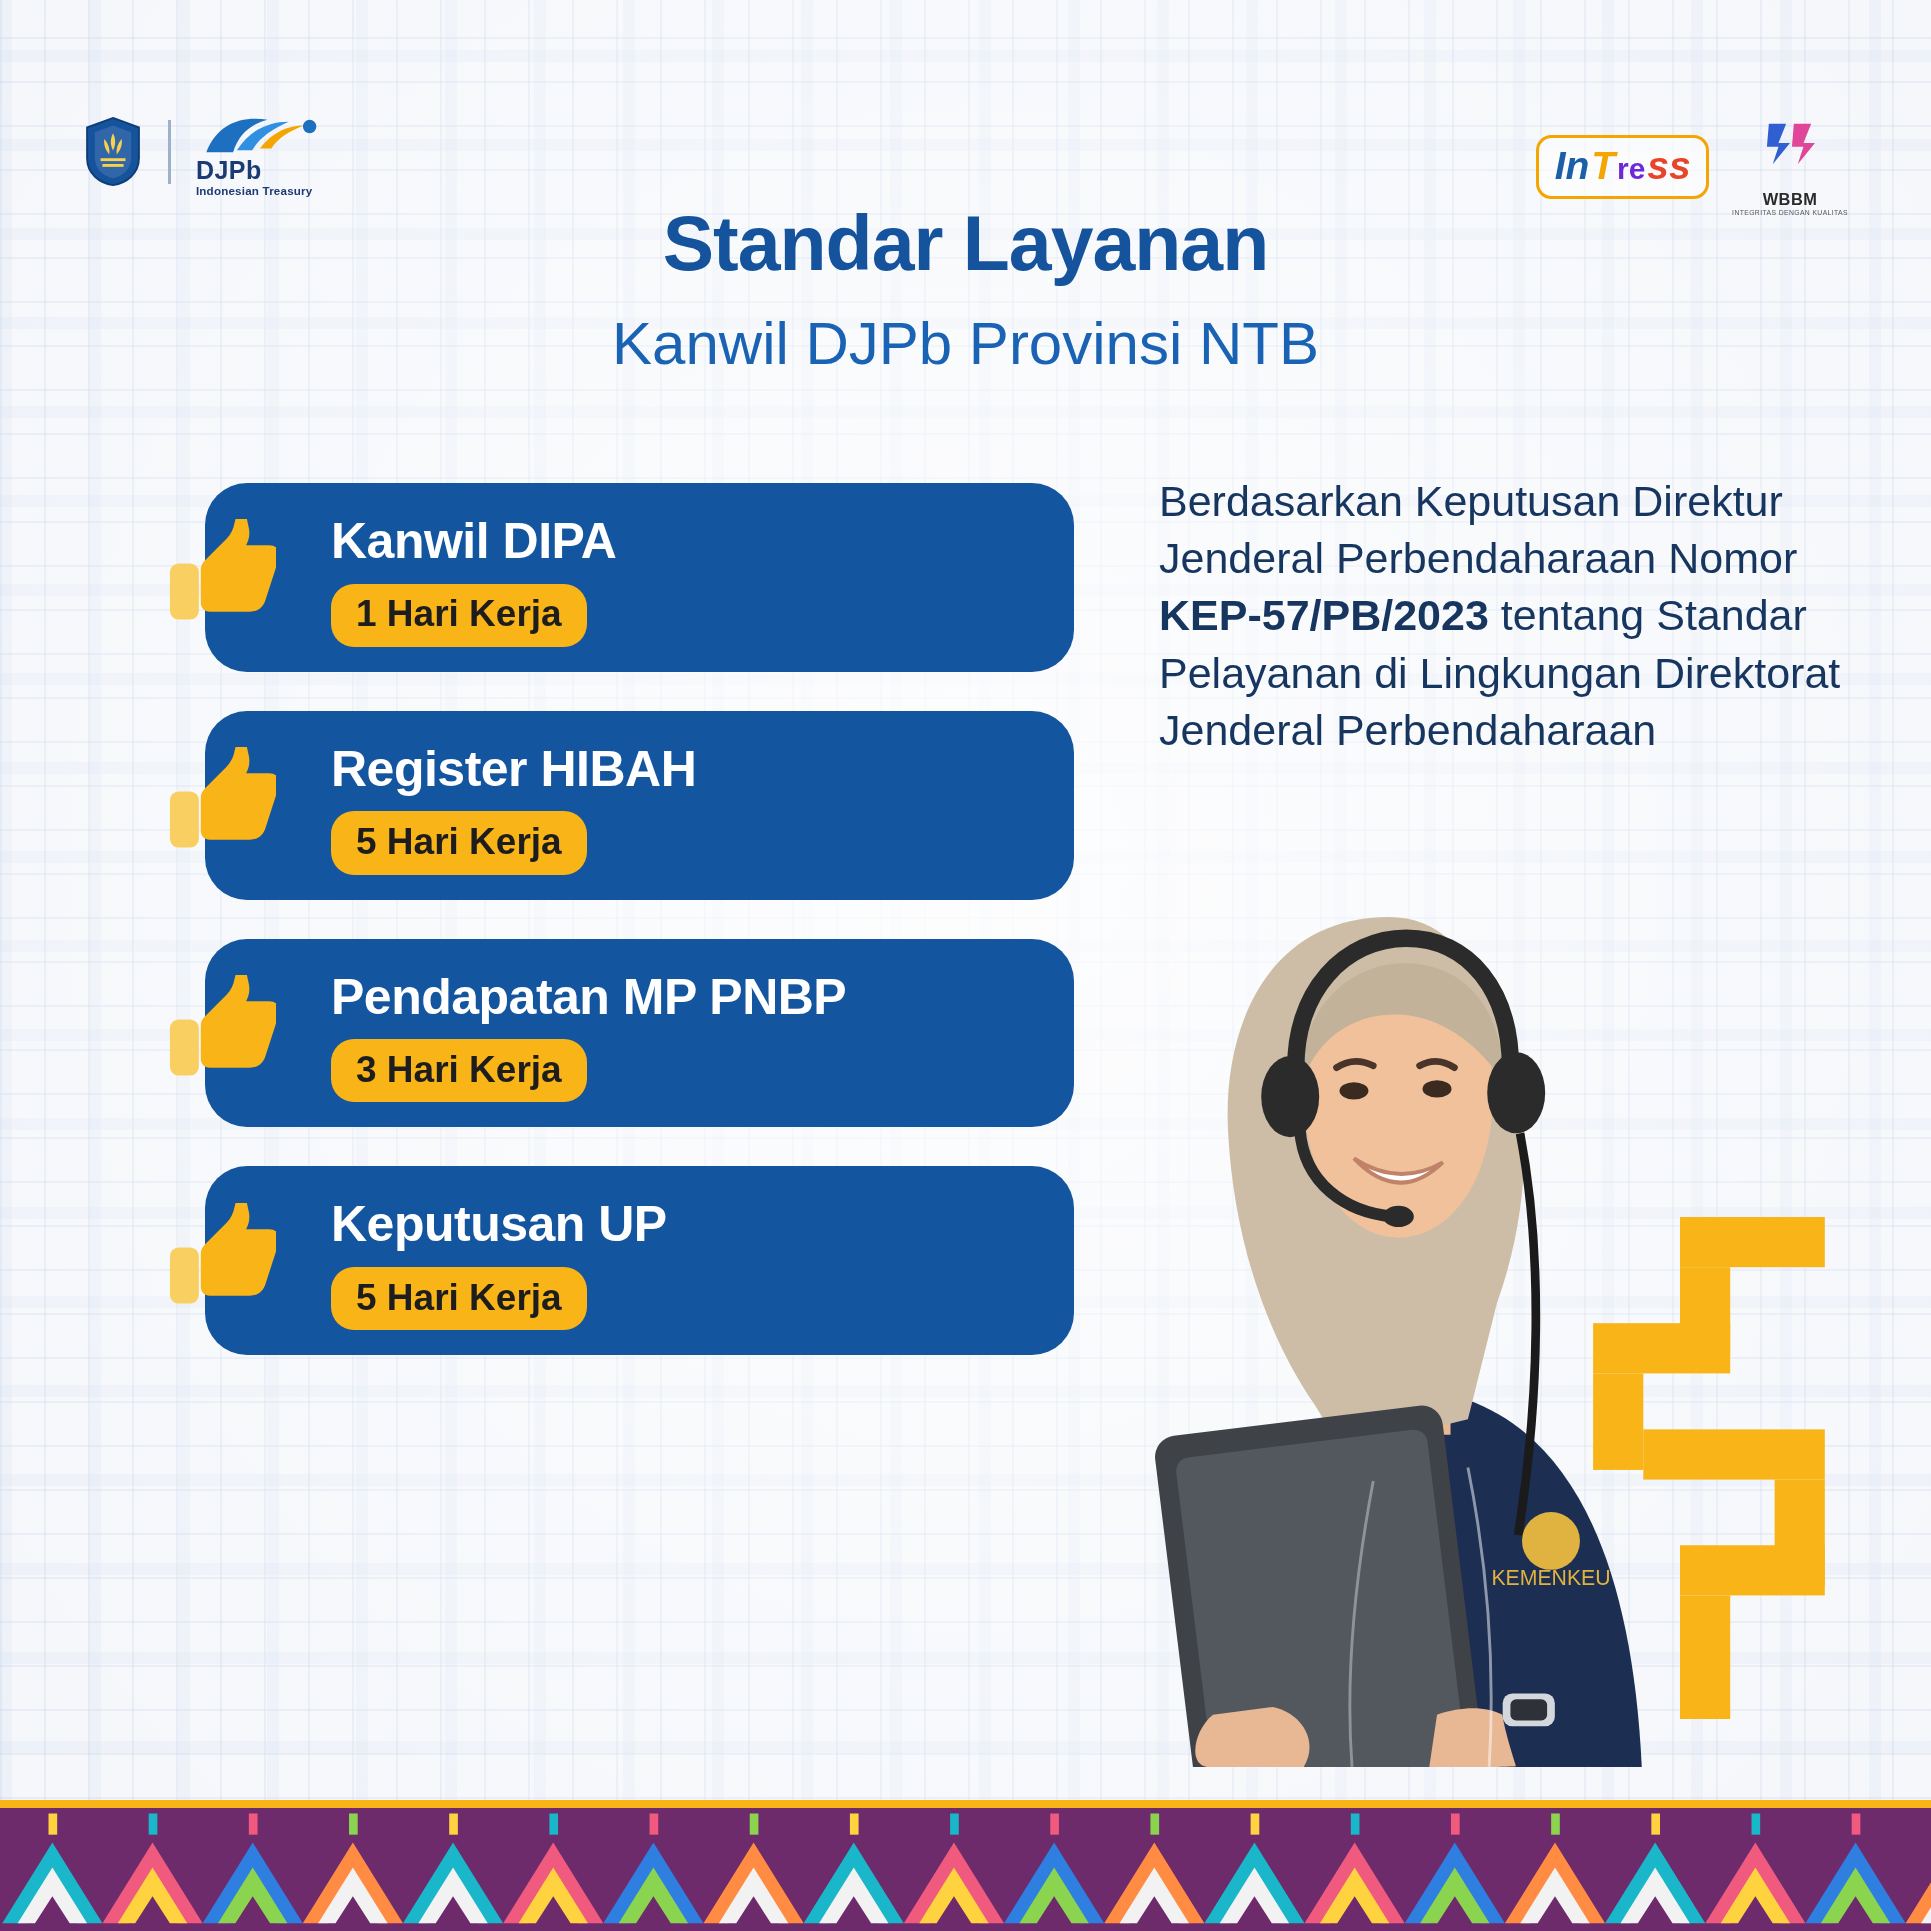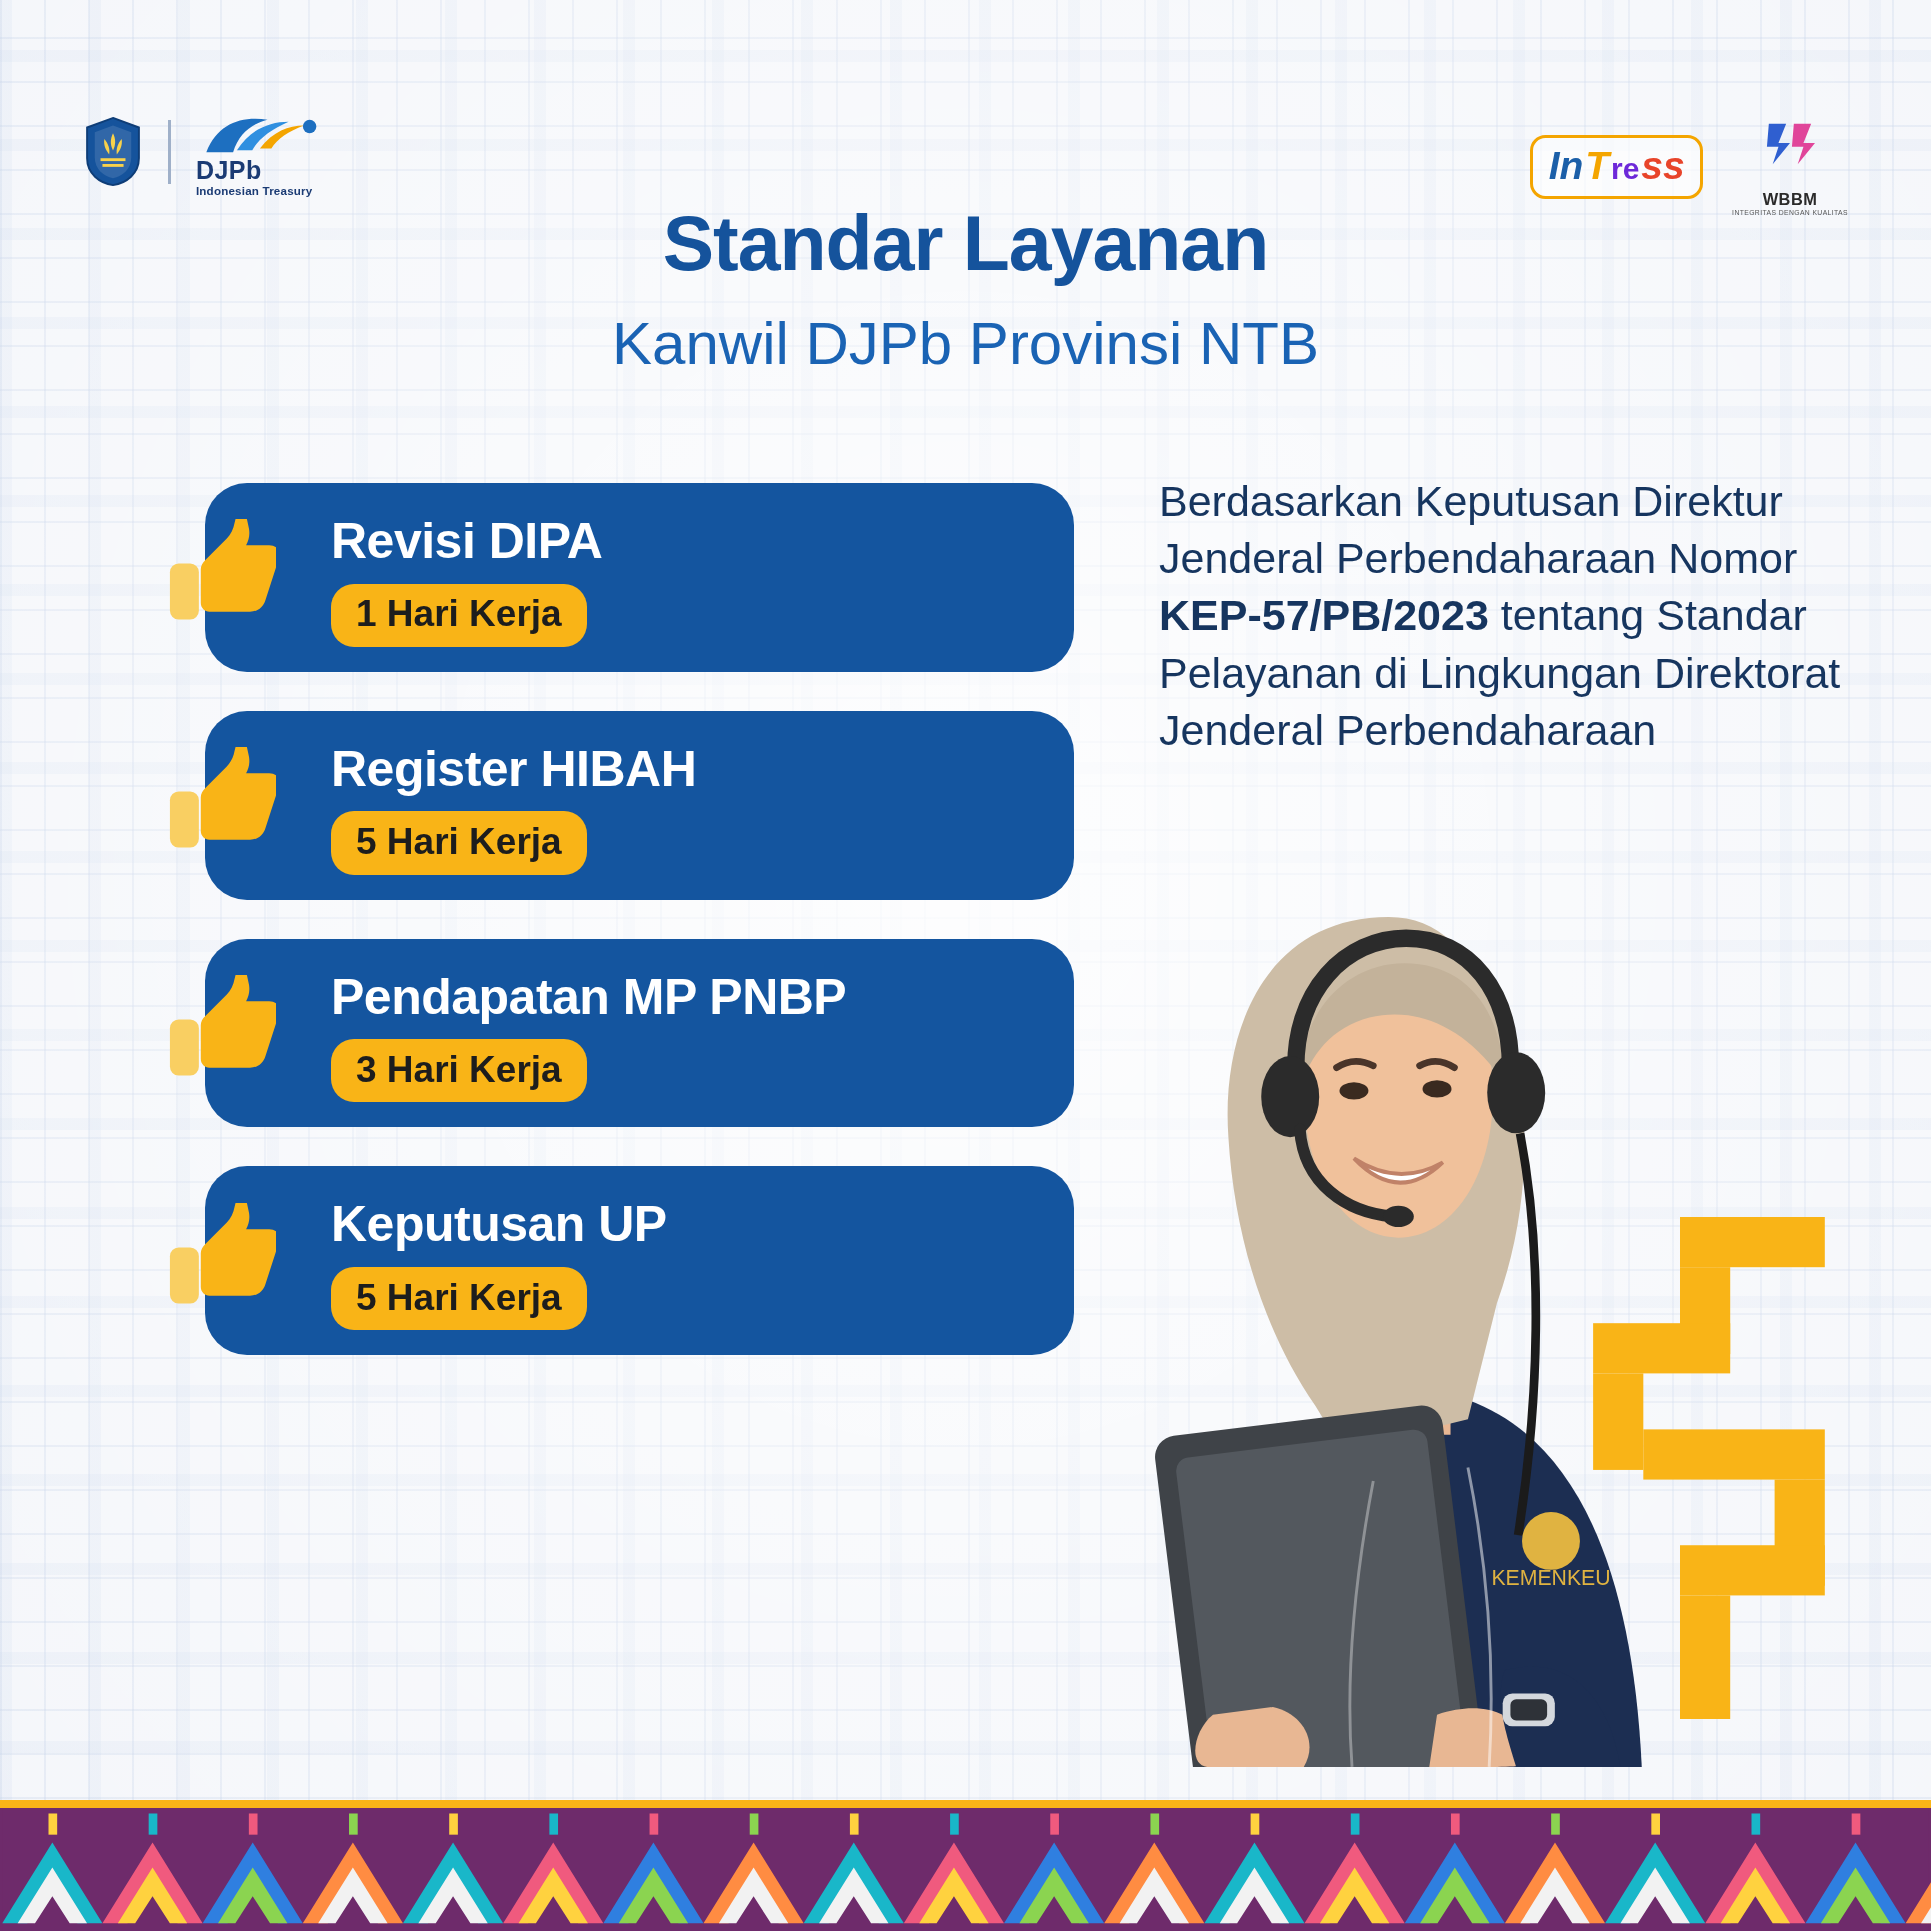--- a/index.html
+++ b/index.html
@@ -41,21 +41,21 @@
     position: absolute; left: 0; top: 42px;
     font-size: 25px; font-weight: 700; color: #1b3b74; letter-spacing: 0.5px;
   }
   .djpb-sub {
     position: absolute; left: 0; top: 70px;
     font-size: 11.6px; font-weight: 700; color: #1b3b74; letter-spacing: 0.2px;
   }
 
   .logo-row-right {
     position: absolute; top: 118px; right: 83px;
-    display: flex; align-items: center; gap: 29px;
+    display: flex; align-items: center; gap: 23px;
   }
   .intress-badge {
     border: 3.9px solid #f4a500;
     border-radius: 15.4px;
     padding: 5.8px 15.4px 7.7px 15.4px;
     display: flex; align-items: baseline; gap: 1.9px;
     background: rgba(255,255,255,0.6);
   }
   .intress-in { font-size: 39px; font-weight: 700; color: #1b5fa8; font-style: italic; }
   .intress-t { font-size: 39px; font-weight: 700; color: #f4a500; font-style: italic; }
@@ -191,21 +191,21 @@
     </div>
   </div>
 
   <div id="title-sub">Kanwil DJPb Provinsi NTB</div>
   <div id="title-main">Standar Layanan</div>
 
   <div id="cards">
 
     <div class="card-wrap">
       <div class="card">
-        <div class="card-title">Revisi DIPA</div>
+        <div class="card-title">Kanwil DIPA</div>
         <div class="card-badge">1 Hari Kerja</div>
       </div>
       <div class="thumb">
         <svg viewBox="0 0 112 120" width="108" height="116">
           <rect x="2" y="46" width="30" height="58" rx="9" fill="#f9cf62"></rect>
           <path d="M34 104 V52 c0-4 2-7 5-10 l22-22 c4-4 7-10 8-16 l2-8 c1-5 8-5 10 0 l3 14 c1 6 0 12-3 17 h24 c8 0 13 7 10 14 l-14 43 c-2 7-8 12-16 12 H43 c-5 0-9-4-9-9 z" fill="#f9b417"></path>
         </svg>
       </div>
     </div>
 

